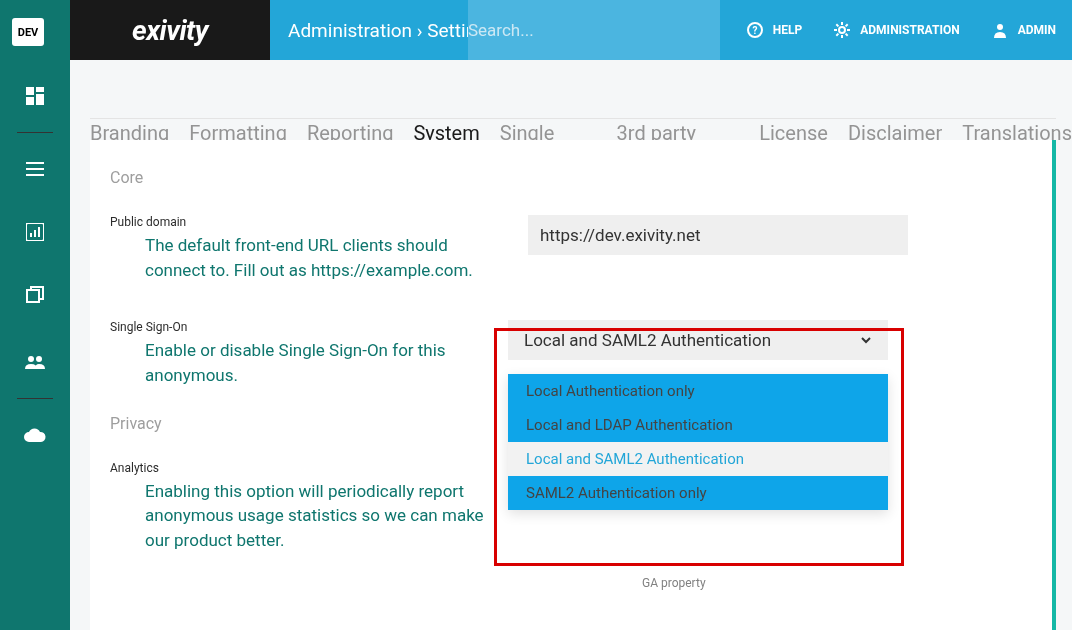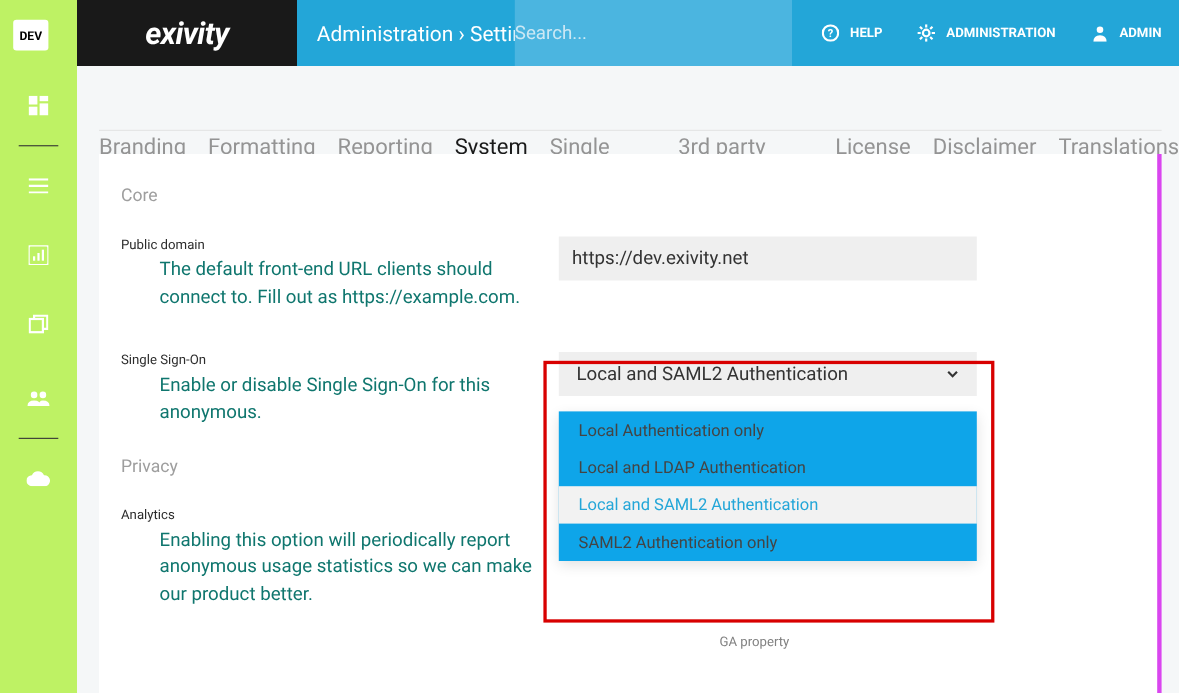--- a/index.html
+++ b/index.html
@@ -1,46 +1,46 @@
 <!DOCTYPE html>
 <html><head>
 <meta charset="utf-8">
 <style>
 * { margin:0; padding:0; box-sizing:border-box; font-family:-apple-system,BlinkMacSystemFont,"Segoe UI",Roboto,sans-serif; }
 body { width:1072px; height:630px; overflow:hidden; background:#f5f7f8; position:relative; }
 
-.sidebar { position:absolute; left:0; top:0; width:70px; height:630px; background:#bef264; }
+.sidebar { position:absolute; left:0; top:0; width:70px; height:630px; background:#0f766e; }
 .dev-badge { position:absolute; left:12px; top:18px; width:32px; height:28px; background:#fff; color:#000; border-radius:3px; font-size:11px; font-weight:700; display:flex; align-items:center; justify-content:center; }
 .side-icon { position:absolute; left:0; width:70px; height:28px; display:flex; align-items:center; justify-content:center; color:#fff; }
 .side-divider { position:absolute; left:17px; width:36px; height:1px; background:#333; }
 
 .logo-block { position:absolute; left:70px; top:0; width:200px; height:60px; background:#191919; color:#fff; display:flex; align-items:center; justify-content:center; font-size:28px; font-weight:700; font-style:italic; letter-spacing:-0.5px;text-align:center; }
 .breadcrumb-bar { position:absolute; left:270px; top:0; width:802px; height:60px; background:#23a6d8; display:flex; align-items:center; }
 .breadcrumb { color:#fff; font-size:19px; margin-left:18px; }
 .search-box { position:absolute; left:468px; top:0; width:252px; height:60px; background:#4bb5e0; display:flex; align-items:center; }
 .search-box input { background:transparent; border:none; outline:none; color:#fff; font-size:17px; width:100%; }
 .search-box input::placeholder { color:#cce8f4; }
 
 .top-right { position:absolute; right:0; top:0; height:60px; display:flex; align-items:center; color:#fff; font-size:12px; font-weight:700; }
 .top-item { display:flex; align-items:center; gap:10px; padding:0 16px; cursor:pointer; }
 .top-item svg { width:16px; height:16px; fill:#fff; }
 
 .tabs { position:absolute; left:90px; top:89px; display:flex; gap:20px; font-size:20px; color:#949494;margin-top:32px; }
 .tab { cursor:pointer; padding-bottom:9px; }
 .tab.active { color:#1a1a1a; border-bottom:4px solid #d0d0d0; }
 .tabs-line { position:absolute; left:90px; top:118px; width:966px; height:1px; background:#e4e4e4; }
 
-.panel { position:absolute; left:90px; top:140px; width:966px; height:490px; background:#fff; padding:28px 0 0 20px; border-right:4px solid #d946ef; }
+.panel { position:absolute; left:90px; top:140px; width:966px; height:490px; background:#fff; padding:28px 12px 0 20px; border-right:4px solid #14b8a6; }
 .section-title { color:#9e9e9e; font-size:16px; margin-bottom:28px; }
 .field-row { display:flex; margin-bottom:38px; }
 .field-left { width:398px; color:#2c2c2c; }
 .field-label { font-size:12px; margin-bottom:4px; }
 .field-help { font-size:17px; line-height:1.45; color:#0f766e;margin-left:35px; }
 .field-right { width:380px; }
-.text-input { width:100%; height:40px; background:#efefef; border:none; padding:0 12px; font-size:17px; color:#333; }
+.text-input { width:100%; height:40px; background:#efefef; border:none; padding:0 12px; font-size:17px; color:#333;margin-left:20px; }
 
 .select-box { width:100%; height:40px; background:#efefef; display:flex; align-items:center; justify-content:space-between; padding:0 16px; font-size:17px; color:#333; cursor:pointer; }
 
 .dropdown { position:absolute; width:380px; background:#0ea5e9; box-shadow:0 4px 12px rgba(0,0,0,0.12); }
 .dd-item { padding:8px 18px; font-size:15px; color:#444; cursor:pointer; }
 .dd-item.selected { background:#f2f2f2; color:#23a6d8; }
 
 .highlight-box { position:absolute; left:494px; top:328px; width:410px; height:238px; border:3px solid #d80000; pointer-events:none; }
 
 .chev { width:12px; height:12px; }

